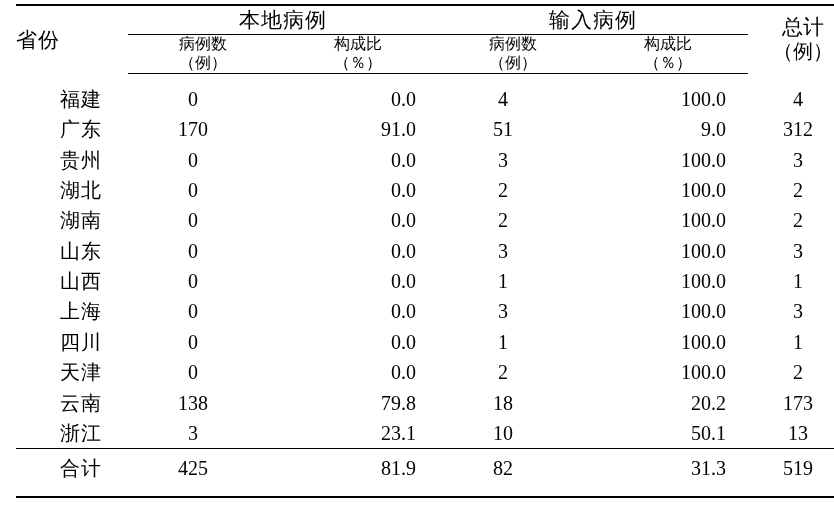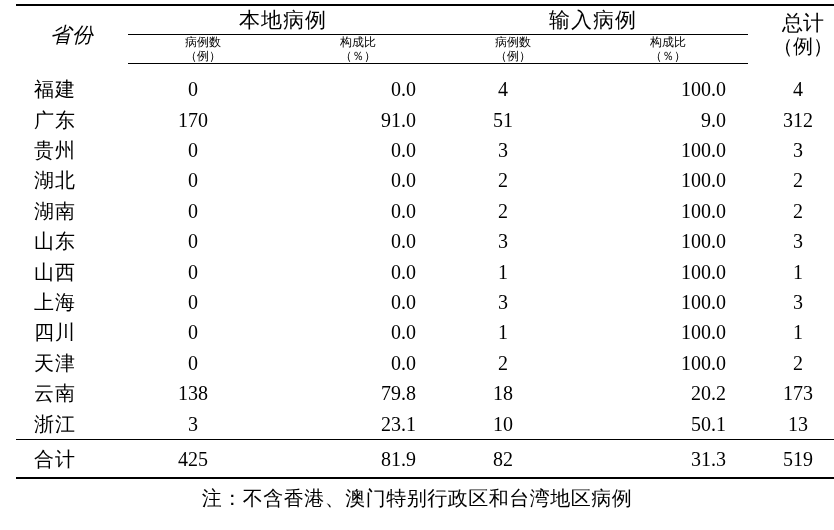--- a/index.html
+++ b/index.html
@@ -48,63 +48,61 @@
     text-align: center;
     font-size: 21px;
     padding: 6px 0 4px 0;
     letter-spacing: 1px;
   }
   .grp-underline {
     border-bottom: 1.2px solid #000;
   }
   .sub-head {
     text-align: center;
-    font-size: 12px;
+    font-size: 16px;
     line-height: 1.18;
     padding: 5px 0 7px 0;
   }
   .sub-head .l2 { display: block; }
   .prov-head {
-    text-align: center;
     font-size: 21px;
     letter-spacing: 1px;
-    font-style: italic;
   }
   .total-head {
     text-align: center;
     font-size: 21px;
     line-height: 1.18;
   }
   .total-head .l2 { display: block; font-size: 20px; }
 
   tbody.body-rows td {
     font-size: 20px;
     padding: 2px 0 2px 0;
     line-height: 1.32;
   }
   td.prov {
-    text-align: left;
+    text-align: center;
     padding-left: 18px !important;
     letter-spacing: 1px;
   }
   td.num {
     text-align: center;
     padding-right: 20px !important;
   }
   td.pct {
     text-align: right;
     padding-right: 22px !important;
   }
   td.tot {
     text-align: center;
     padding-right: 10px !important;
   }
   tr.sum td {
     font-size: 20px;
-    padding: 6px 0 5px 0;
+    padding: 6px 0 14px 0;
   }
   .sum-sep td { border-top: 1.2px solid #000; }
   .note {
     margin-top: 6px;
     text-align: center;
     font-size: 20px;
     letter-spacing: 0.5px;
   }
   .spacer-row td { height: 6px; }
 </style>
@@ -261,14 +259,13 @@
         <td class="prov">合计</td>
         <td class="num">425</td>
         <td class="pct">81.9</td>
         <td class="num">82</td>
         <td class="pct">31.3</td>
         <td class="tot">519</td>
       </tr>
     </tbody>
   </table>
 
-  <div class="note">注：不含香港、澳门特别行政区和台湾地区病例</div>
 </div>
 
 </body></html>

